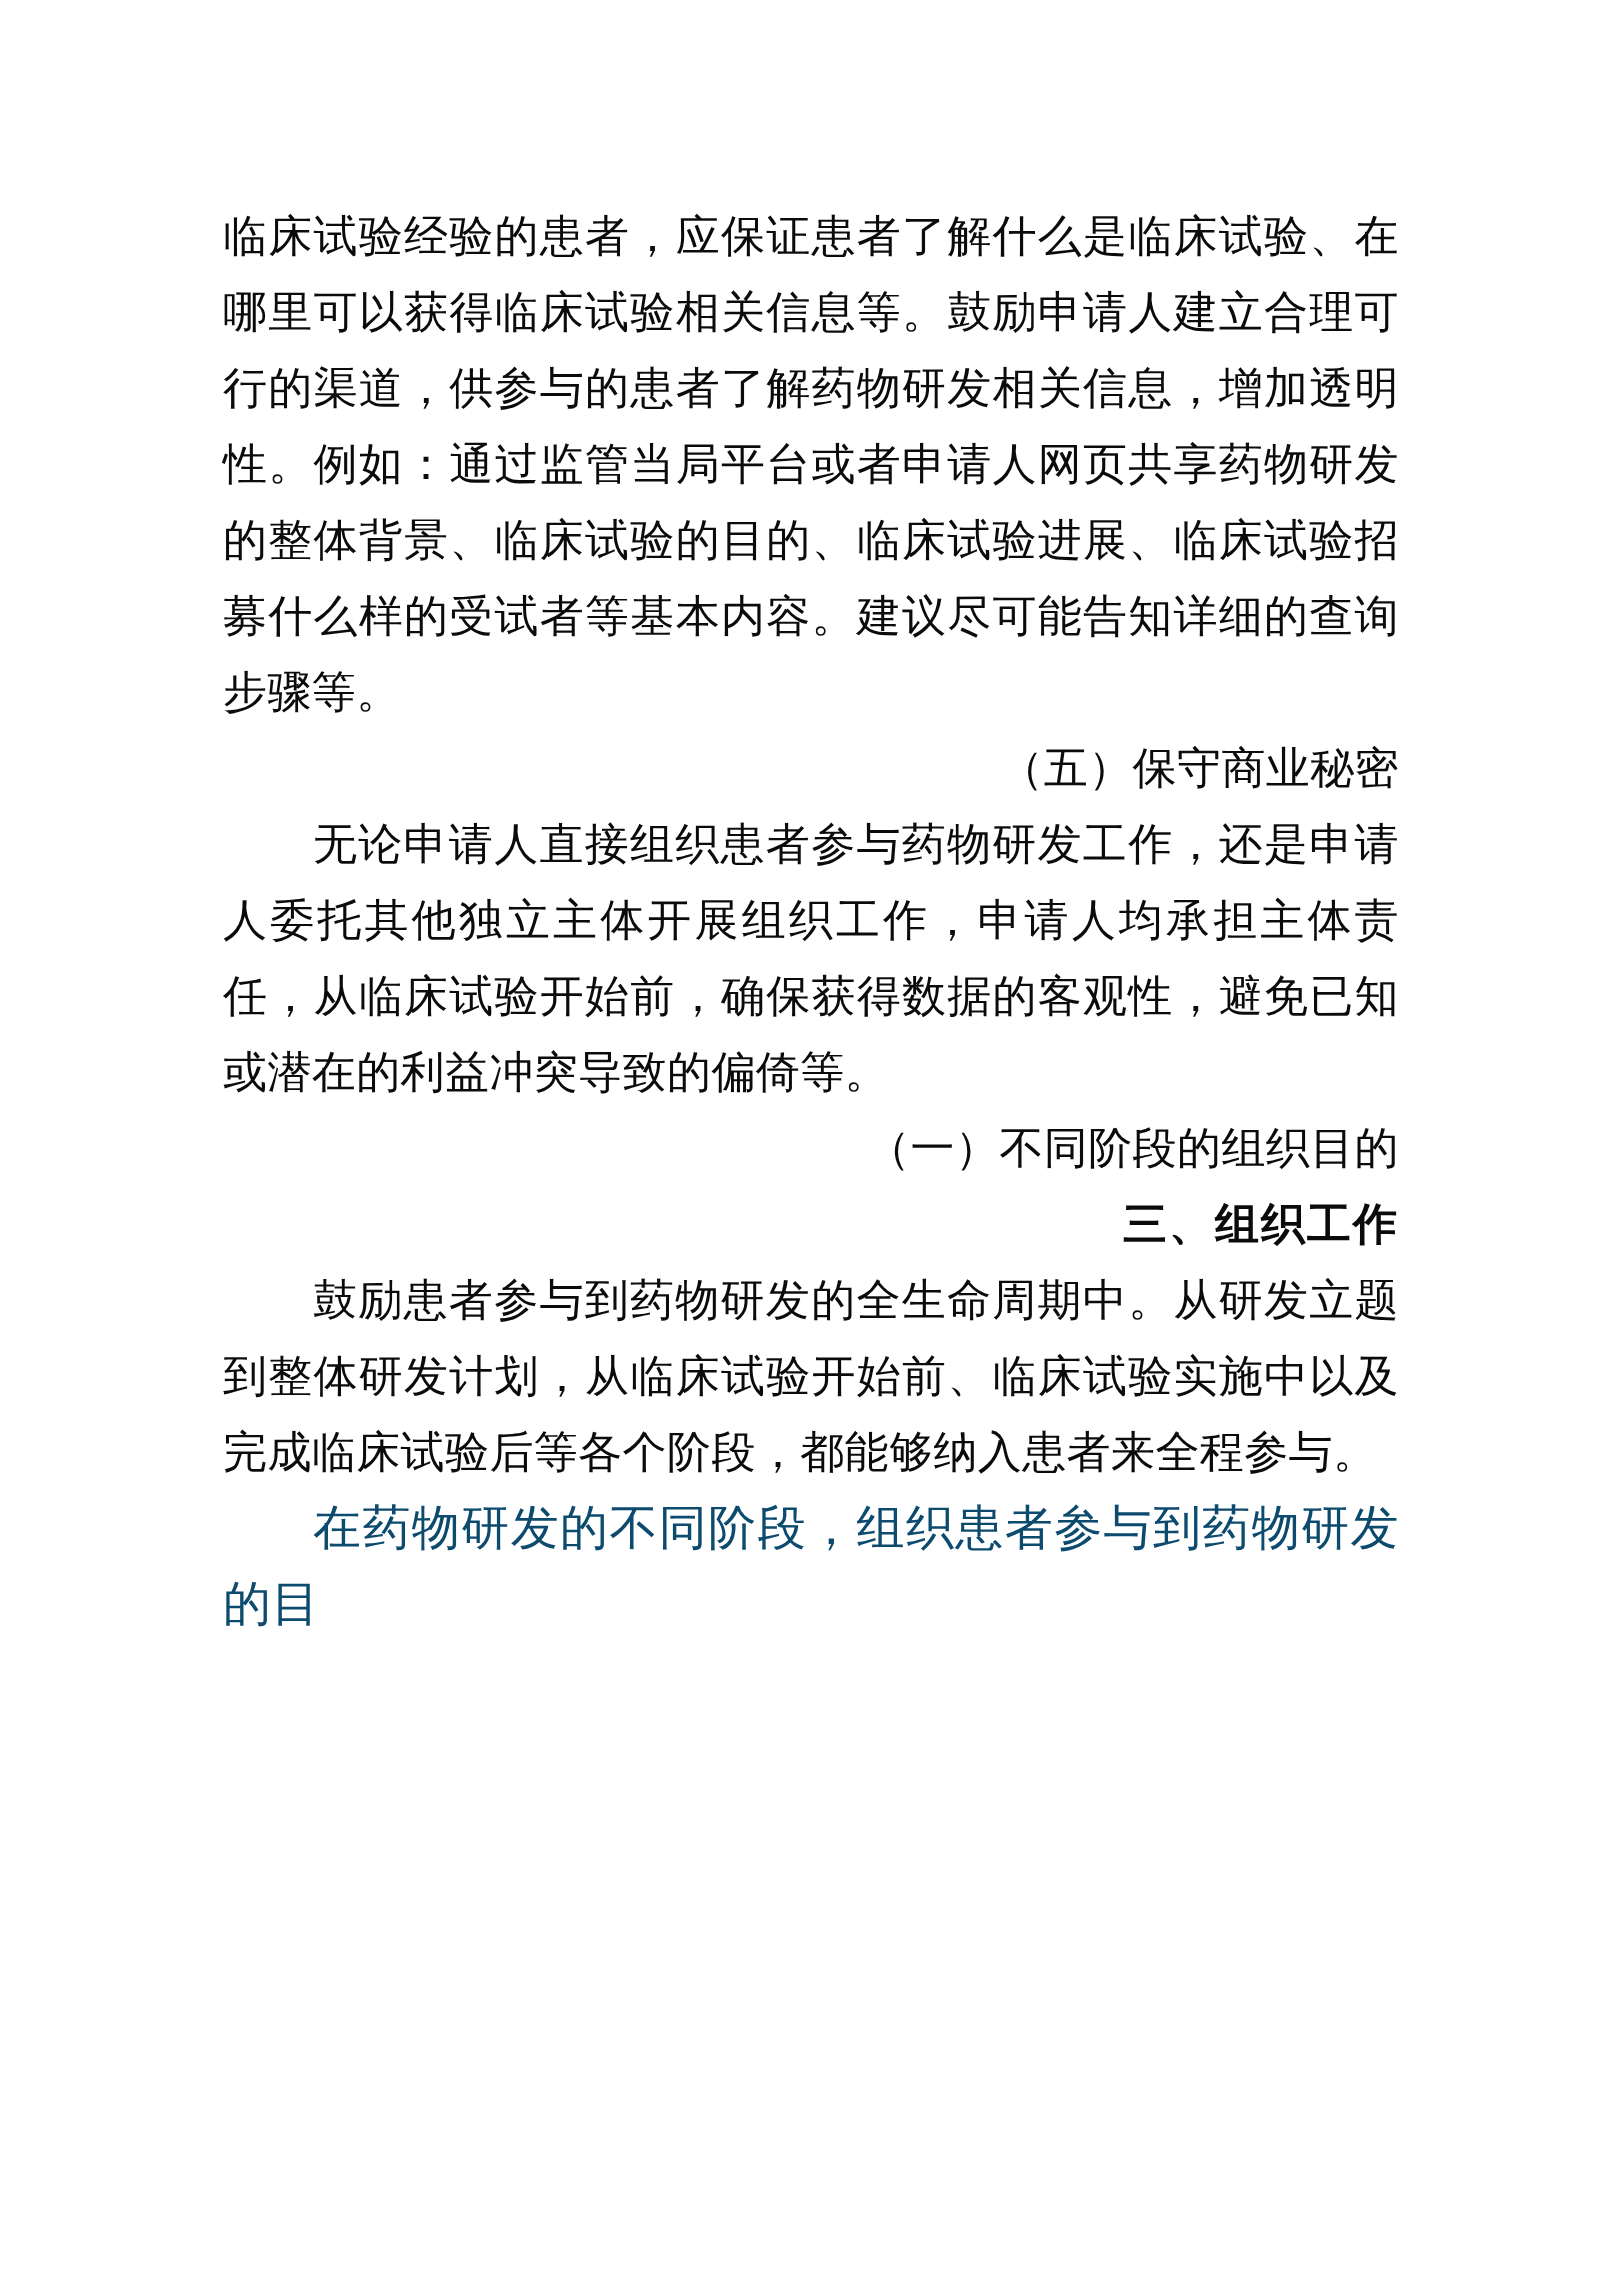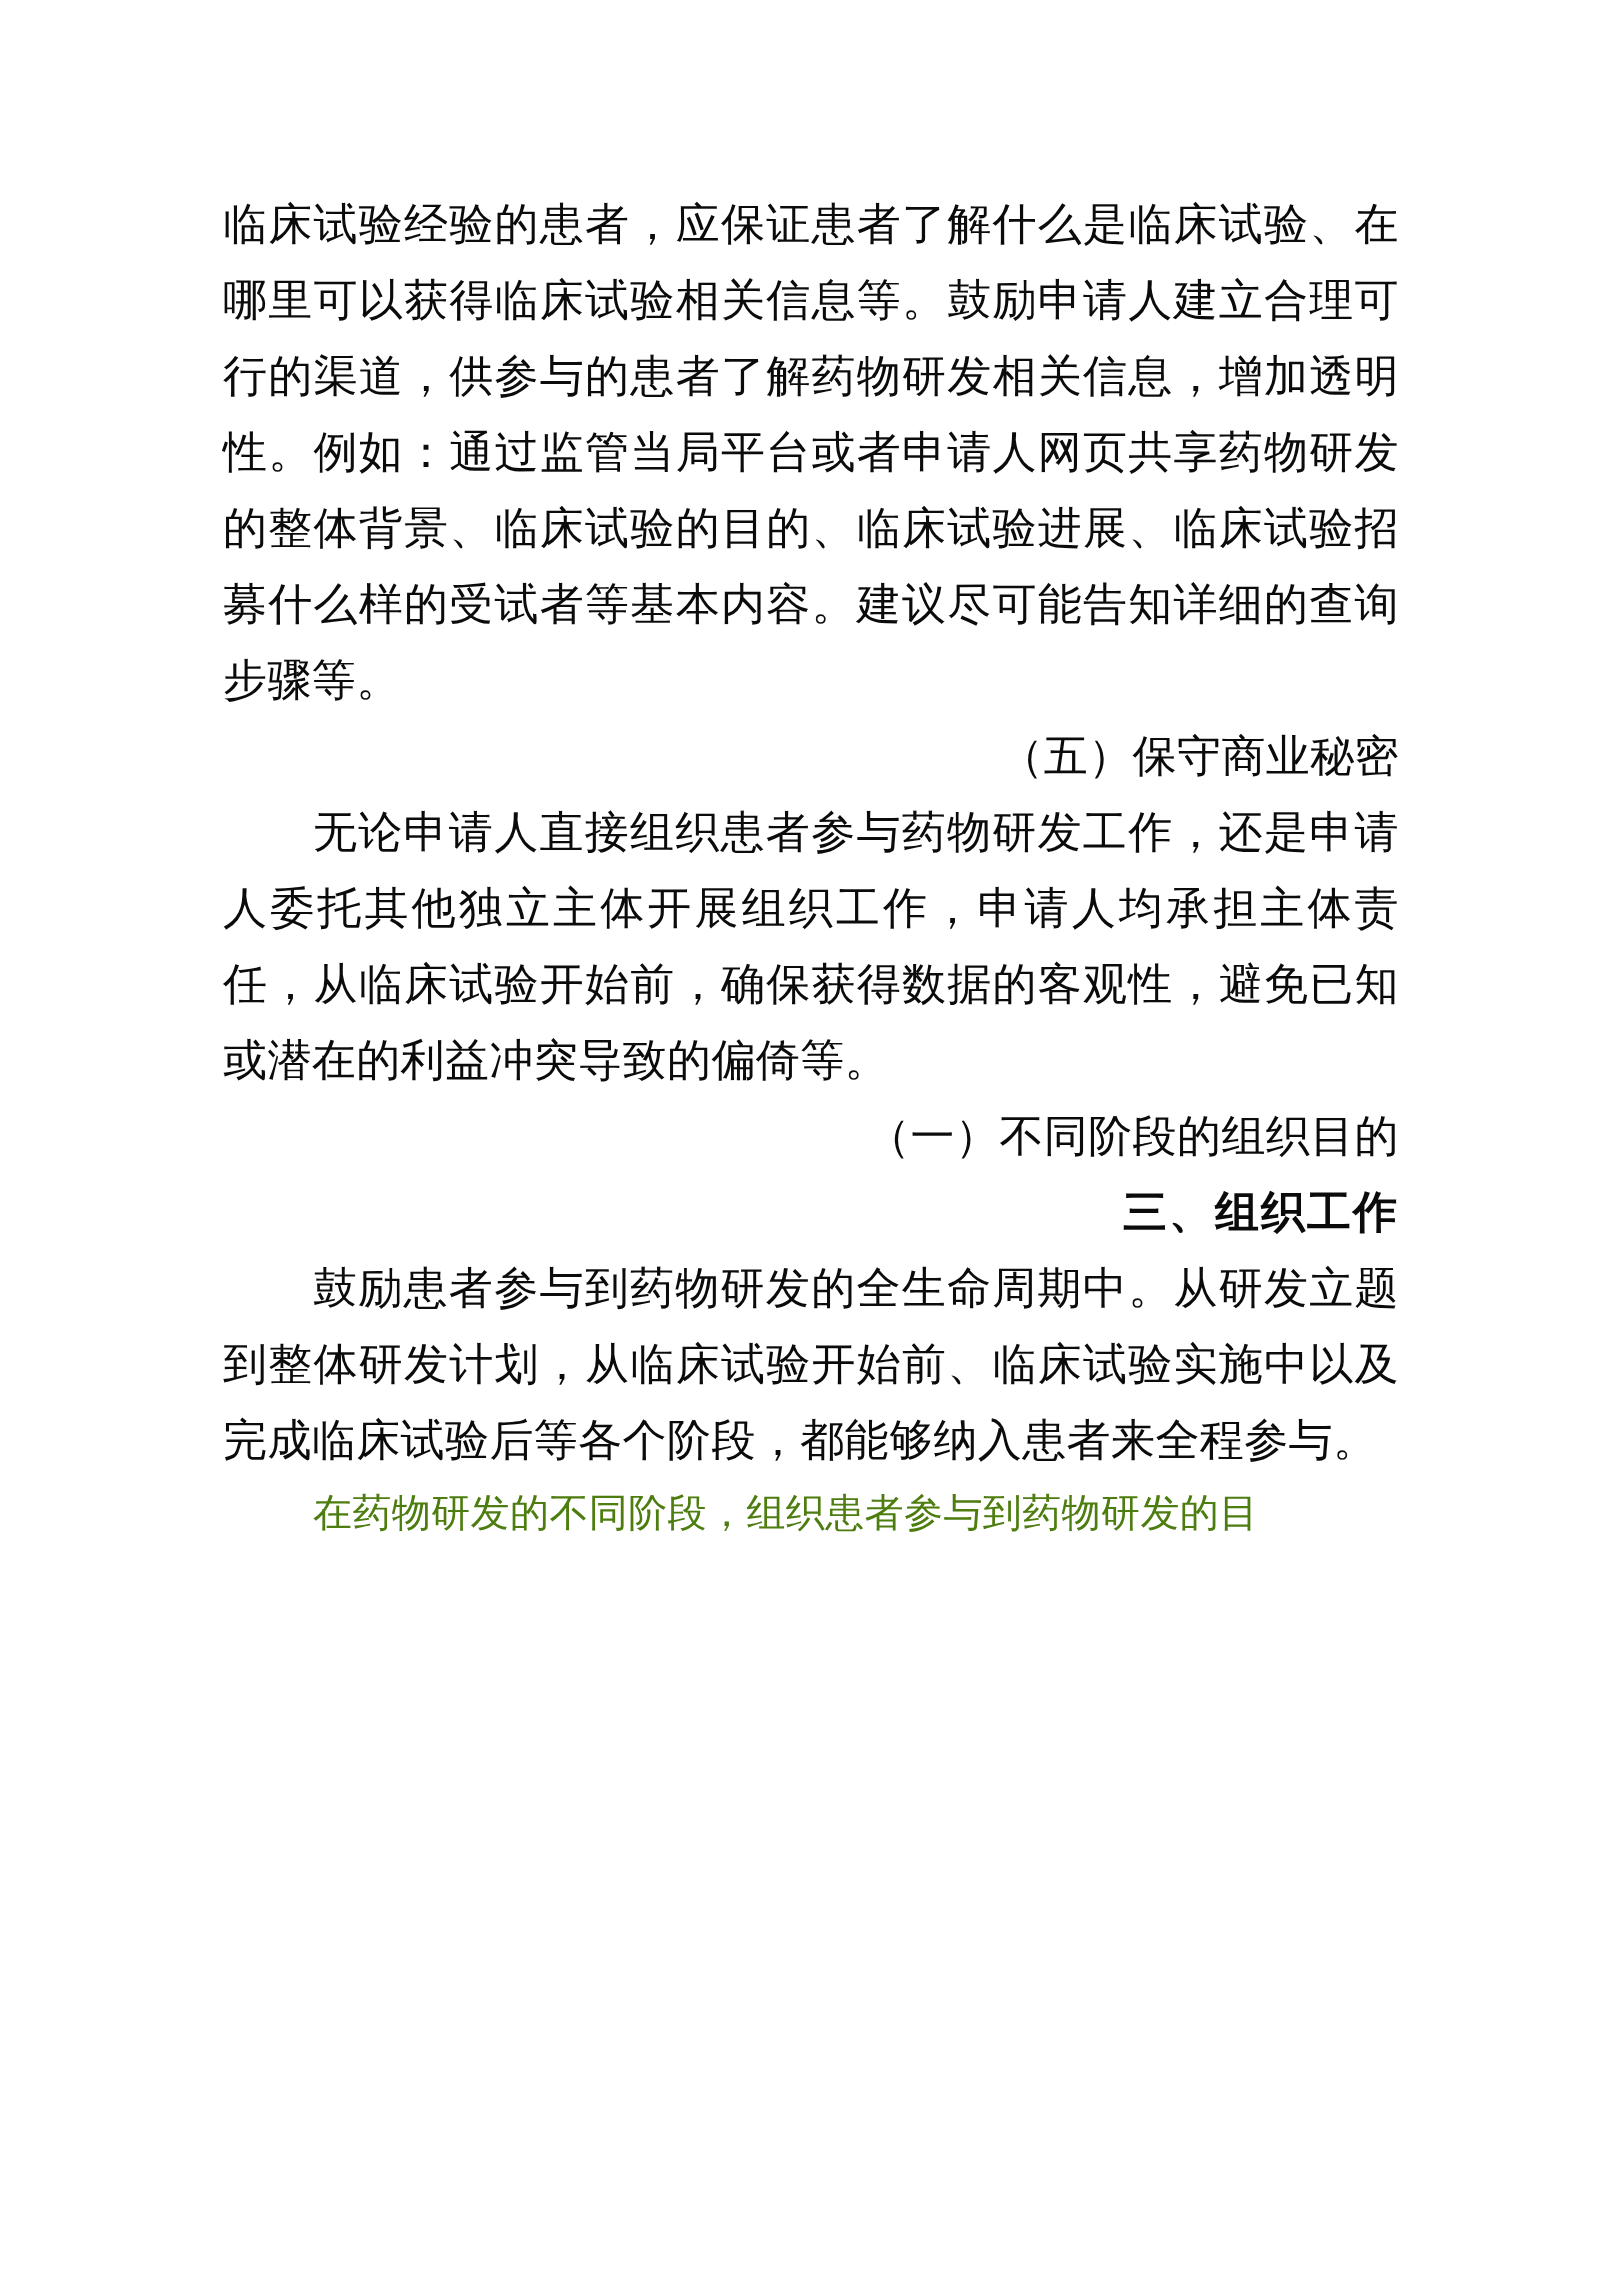--- a/index.html
+++ b/index.html
@@ -5,21 +5,21 @@
   html, body {
     margin: 0;
     padding: 0;
     background: #ffffff;
   }
   .page {
     position: relative;
     width: 1621px;
     height: 2159px;
     background: #ffffff;
-    margin: 0 auto;
+    margin: 12px auto;
     overflow: hidden;
   }
   .doc-body {
     position: absolute;
     left: 223px;
     top: 186px;
     width: 1176px;
   }
   .para {
     font-family: "Liberation Sans", "DejaVu Sans", sans-serif;
@@ -44,24 +44,24 @@
     margin: 0;
     text-indent: 90px;
     text-align: right;
     letter-spacing: 0.4px;
   }
   .heading.bold {
     font-weight: bold;
     letter-spacing: 2px;
   }
   .last-line {
-    font-family: Liberation Mono, monospace;
-    font-size: 39px;
+    font-family: Liberation Sans, sans-serif;
+    font-size: 48px;
     line-height: 76px;
-    color: #4d7c0f;
+    color: #0c4a6e;
     margin: 0;
     text-indent: 90px;
     text-align: justify;
     text-justify: inter-character;
     word-break: break-all;
     letter-spacing: 0.4px;
   }
 </style>
 </head>
 <body>

